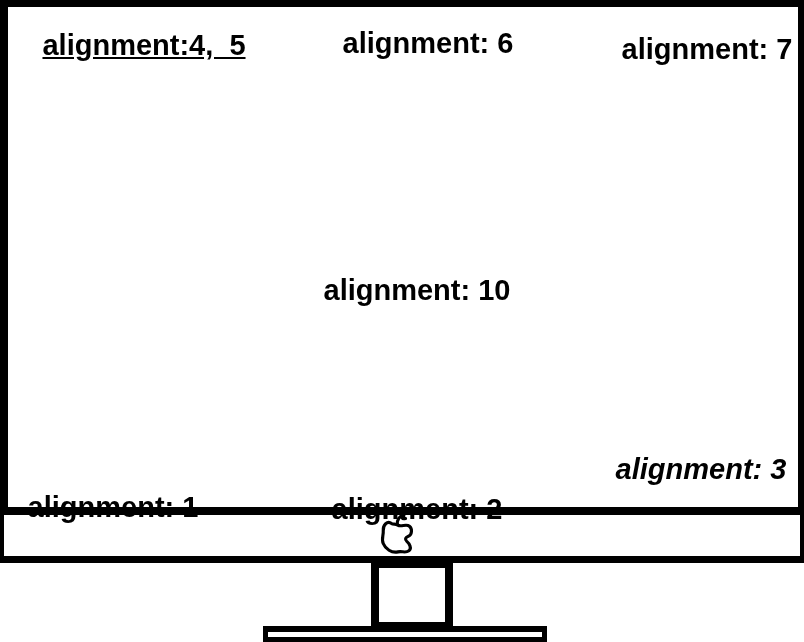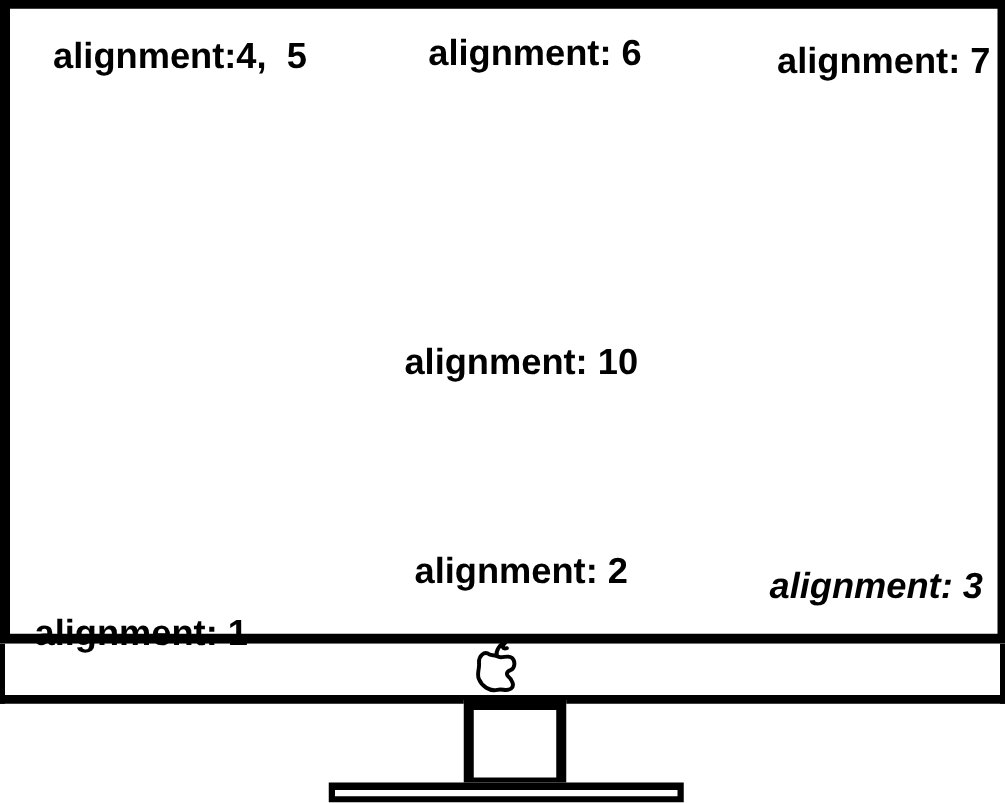--- a/index.html
+++ b/index.html
@@ -69,28 +69,28 @@
     position: absolute;
     transform: translateX(-50%);
     font-weight: bold;
     font-size: 29px;
     line-height: 1;
     color: #000000;
     white-space: pre;
     z-index: 3;
   }
   
-  .lbl-45 { left: 136px; top: 24px;  }
+  .lbl-45 { left: 136px; top: 24px; text-decoration: underline;  }
   .lbl-6  { left: 420px; top: 22px;  }
   .lbl-7  { left: 699px; top: 28px;  }
   .lbl-89 { left: 130px; top: 228px; }
   .lbl-10 { left: 409px; top: 229px; margin-top: 40px; }
   .lbl-11 { left: 688px; top: 234px; }
   .lbl-1  { left: 105px; top: 486px; text-align: center; }
-  .lbl-2  { left: 409px; top: 436px; }
+  .lbl-2  { left: 409px; top: 488px; }
   .lbl-3  { left: 693px; top: 448px; font-style: italic; }
 </style>
 </head>
 <body>
 
 <div class="stage">
 
   <div class="screen">
     <span class="label lbl-45">alignment:4,  5</span>
     <span class="label lbl-6">alignment: 6</span>

